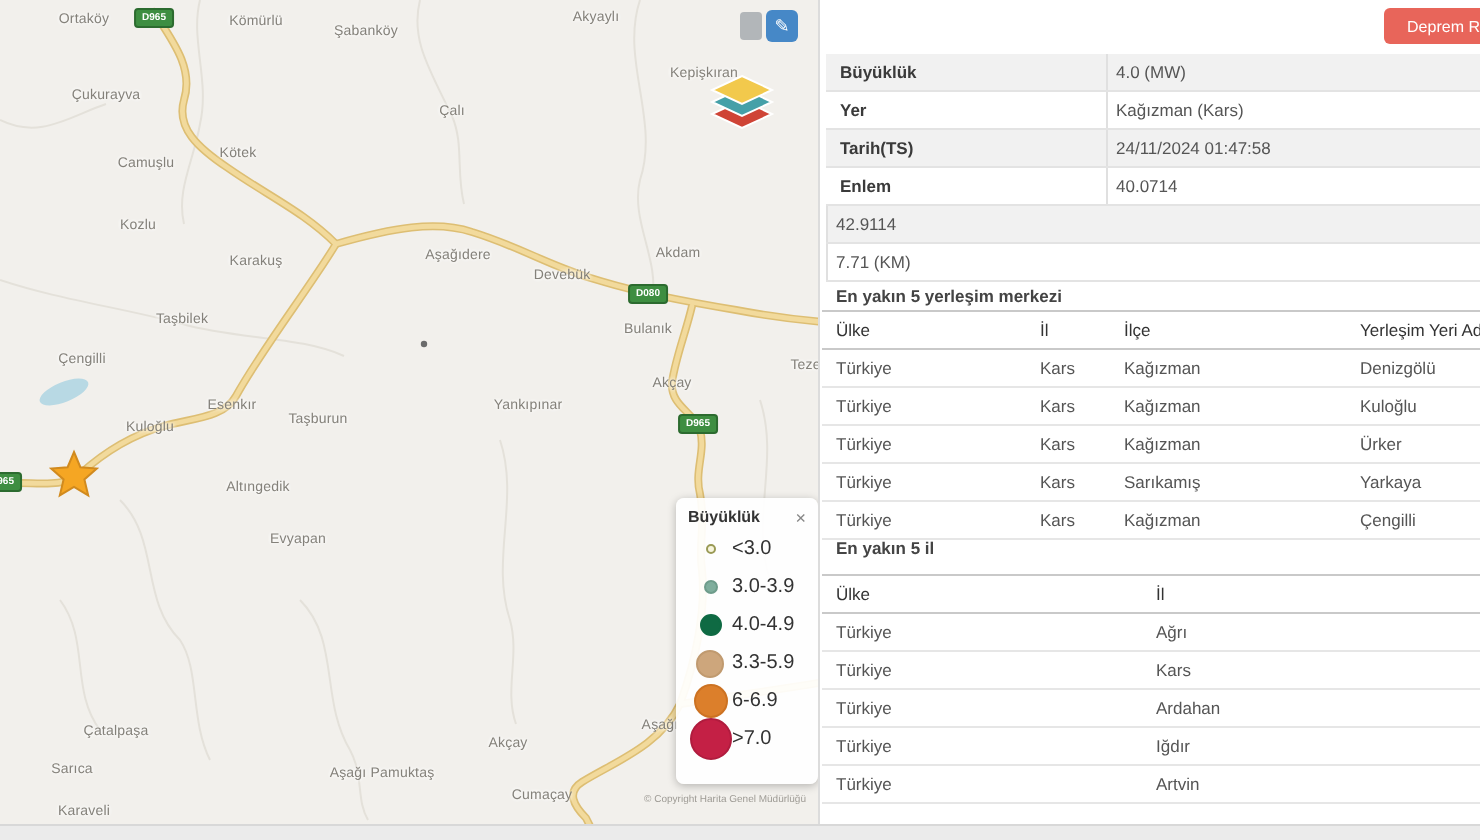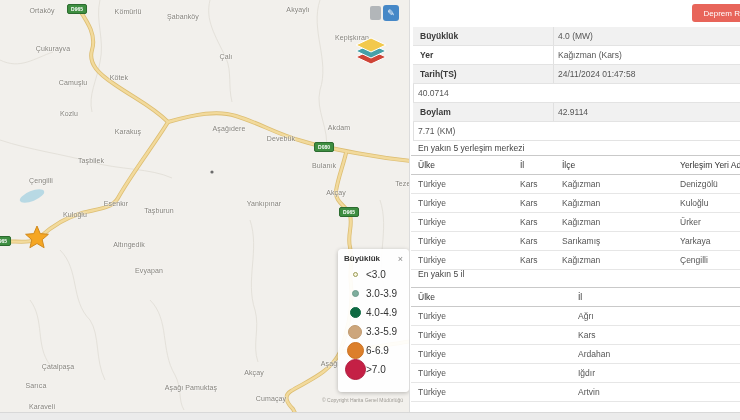--- a/index.html
+++ b/index.html
@@ -44,21 +44,21 @@
     background:#e8655a; color:#fff; border:none; border-radius:3px; font-size:8px;
     font-family:"Liberation Sans", sans-serif; cursor:pointer; padding:0 6px; white-space:nowrap; }
 
   .details { position:absolute; left:2px; top:27px; width:340px; }
   .detail-row { display:flex; height:19px; align-items:center; border-bottom:1px solid #e3e3e3; }
   .detail-row.alt { background:#f1f1f1; }
   .detail-label { width:140px; padding-left:7px; font-size:8.5px; font-weight:bold; color:#3a3a3a; }
   .detail-value { flex:1; padding-left:4px; font-size:8.5px; color:#555;
     border-left:1px solid #e0e0e0; height:100%; line-height:19px; }
 
-  .section-title { position:absolute; left:7px; font-size:8.5px; color:#444; white-space:nowrap; }
+  .section-title { position:absolute; left:7px; font-size:8.5px; color:#444; white-space:nowrap;font-weight:bold; }
   #title-settlements { top:143px; }
   #title-provinces  { top:269px; }
 
   table.datatable { position:absolute; left:0; border-collapse:collapse; table-layout:fixed; }
   #table-settlements { top:155px; width:382px; }
   #table-provinces   { top:287px; width:360px; }
   .datatable th { text-align:left; font-size:8.5px; font-weight:normal; color:#333;
     padding:4px 0 4px 7px; border-top:1px solid #c9c9c9; border-bottom:1px solid #c9c9c9; height:19px; }
   .datatable td { font-size:8.5px; color:#555; padding:4px 0 4px 7px;
     border-bottom:1px solid #e6e6e6; height:19px; white-space:nowrap; }
@@ -218,24 +218,24 @@
         </div>
         <div class="detail-row">
           <span class="detail-label">Yer</span>
           <span class="detail-value">Kağızman (Kars)</span>
         </div>
         <div class="detail-row alt">
           <span class="detail-label">Tarih(TS)</span>
           <span class="detail-value">24/11/2024 01:47:58</span>
         </div>
         <div class="detail-row">
+          <span class="detail-label">Enlem</span>
           <span class="detail-value">40.0714</span>
         </div>
         <div class="detail-row alt">
-          <span class="detail-label">Boylam</span>
           <span class="detail-value">42.9114</span>
         </div>
         <div class="detail-row">
           <span class="detail-value">7.71 (KM)</span>
         </div>
       </div>
 
     <div class="section-title" id="title-settlements">En yakın 5 yerleşim merkezi</div>
     <table class="datatable" id="table-settlements">
       <colgroup>

